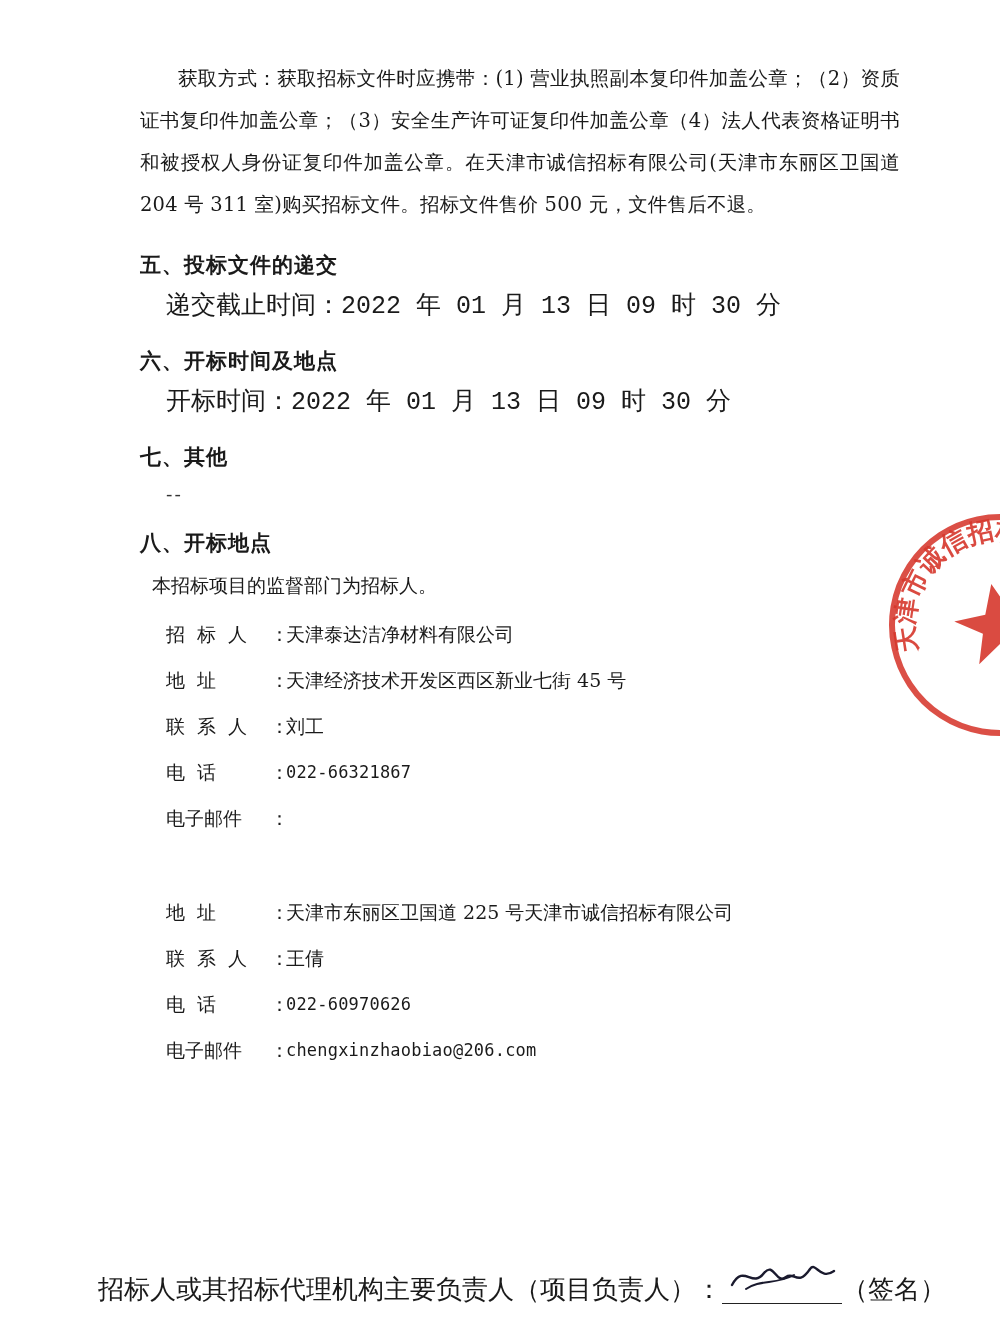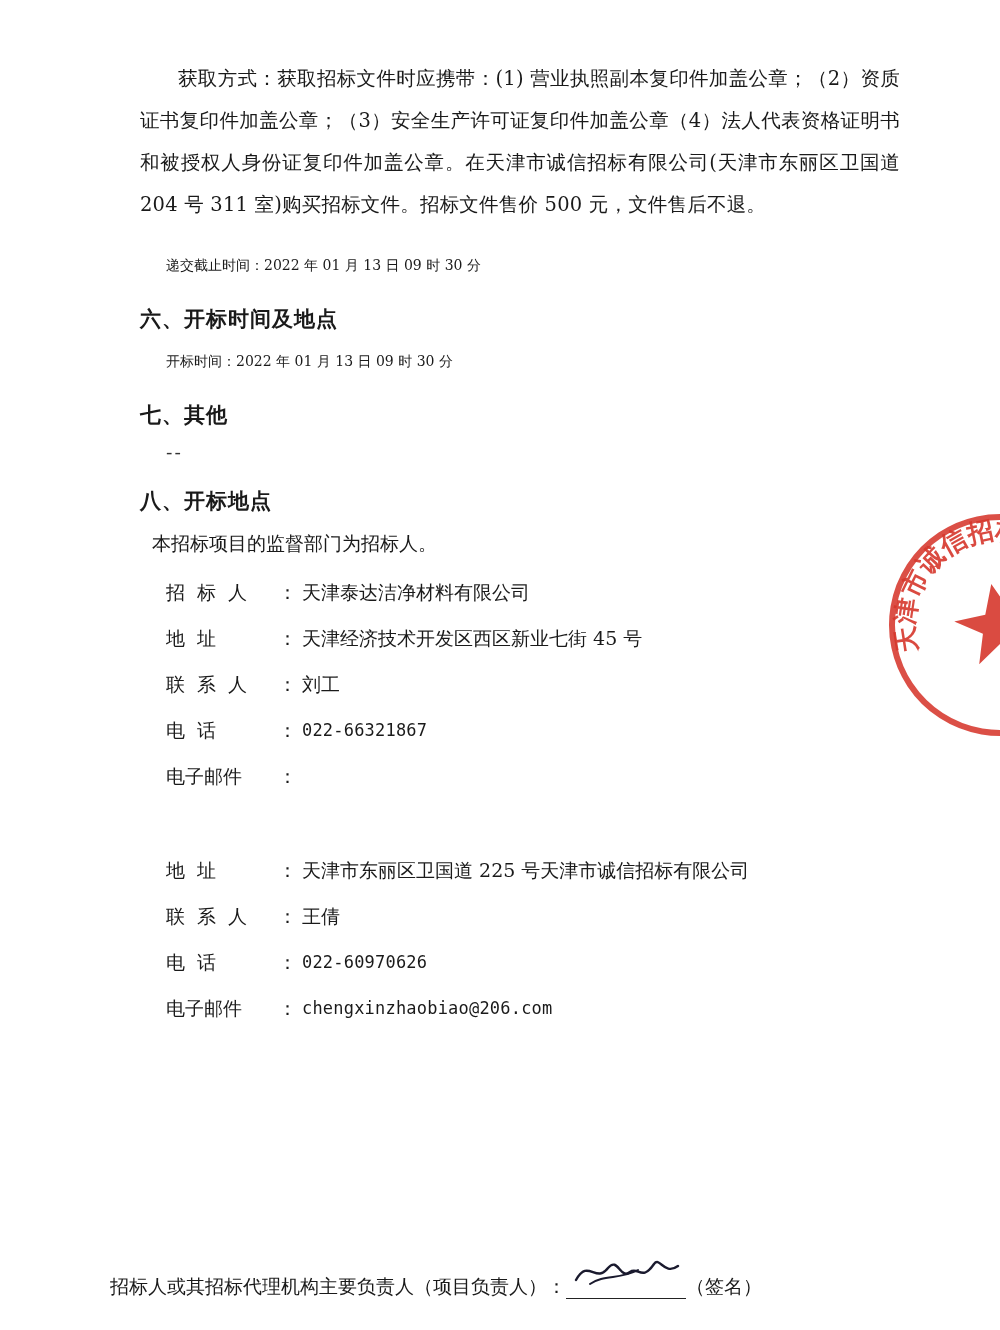--- a/index.html
+++ b/index.html
@@ -44,24 +44,25 @@
   .section-title {
     font-size: 21px;
     font-weight: bold;
     line-height: 40px;
     margin-top: 14px;
     margin-bottom: 2px;
     letter-spacing: 1px;
     font-family: "DejaVu Sans", "Liberation Sans", sans-serif;
   }
   .sub-line {
-    font-size: 14px;
+    font-size: 25px;
     line-height: 40px;
     padding-left: 26px;
     white-space: nowrap;
+    font-family: Liberation Mono, monospace;
   }
   .sub-line.wrap {
     white-space: normal;
     text-align: justify;
   }
   .dash-line {
     font-size: 19px;
     line-height: 30px;
     padding-left: 26px;
     color: #333;
@@ -75,21 +76,20 @@
 
   
   .contact-block {
     margin-top: 6px;
   }
   .contact-row {
     display: flex;
     font-size: 19px;
     line-height: 46px;
     padding-left: 26px;
-    gap: 8px;
   }
   .contact-label {
     width: 104px;
     flex: 0 0 104px;
     letter-spacing: 3px;
   }
   .contact-label.tight {
     letter-spacing: 0px;
   }
   .contact-sep {
@@ -110,24 +110,24 @@
   }
   .agency-title {
     font-size: 19px;
     line-height: 46px;
     padding-left: 26px;
   }
 
   
   .signature-row {
     position: absolute;
-    left: 110px;
+    left: 98px;
     top: 1272px;
     width: 800px;
-    font-size: 19px;
+    font-size: 26px;
     white-space: nowrap;
     font-family: "DejaVu Sans", "Liberation Sans", serif;
   }
   .sig-underline {
     display: inline-block;
     width: 120px;
     border-bottom: 1.6px solid #222;
     position: relative;
     height: 26px;
     vertical-align: -6px;
@@ -153,20 +153,21 @@
 </style>
 </head>
 <body>
 
 <div class="page">
 
   <div class="content">
 
     <p class="para indent">获取方式：获取招标文件时应携带：(1) 营业执照副本复印件加盖公章；（2）资质证书复印件加盖公章；（3）安全生产许可证复印件加盖公章（4）法人代表资格证明书和被授权人身份证复印件加盖公章。在天津市诚信招标有限公司(天津市东丽区卫国道 204 号 311 室)购买招标文件。招标文件售价 500 元，文件售后不退。</p>
 
+    <h2 class="section-title">五、投标文件的递交</h2>
     <div class="sub-line">递交截止时间：2022 年 01 月 13 日 09 时 30 分</div>
 
     <h2 class="section-title">六、开标时间及地点</h2>
     <div class="sub-line">开标时间：2022 年 01 月 13 日 09 时 30 分</div>
 
     <h2 class="section-title">七、其他</h2>
     <div class="dash-line">--</div>
 
     <h2 class="section-title">八、开标地点</h2>
     <div class="body-line">本招标项目的监督部门为招标人。</div>

